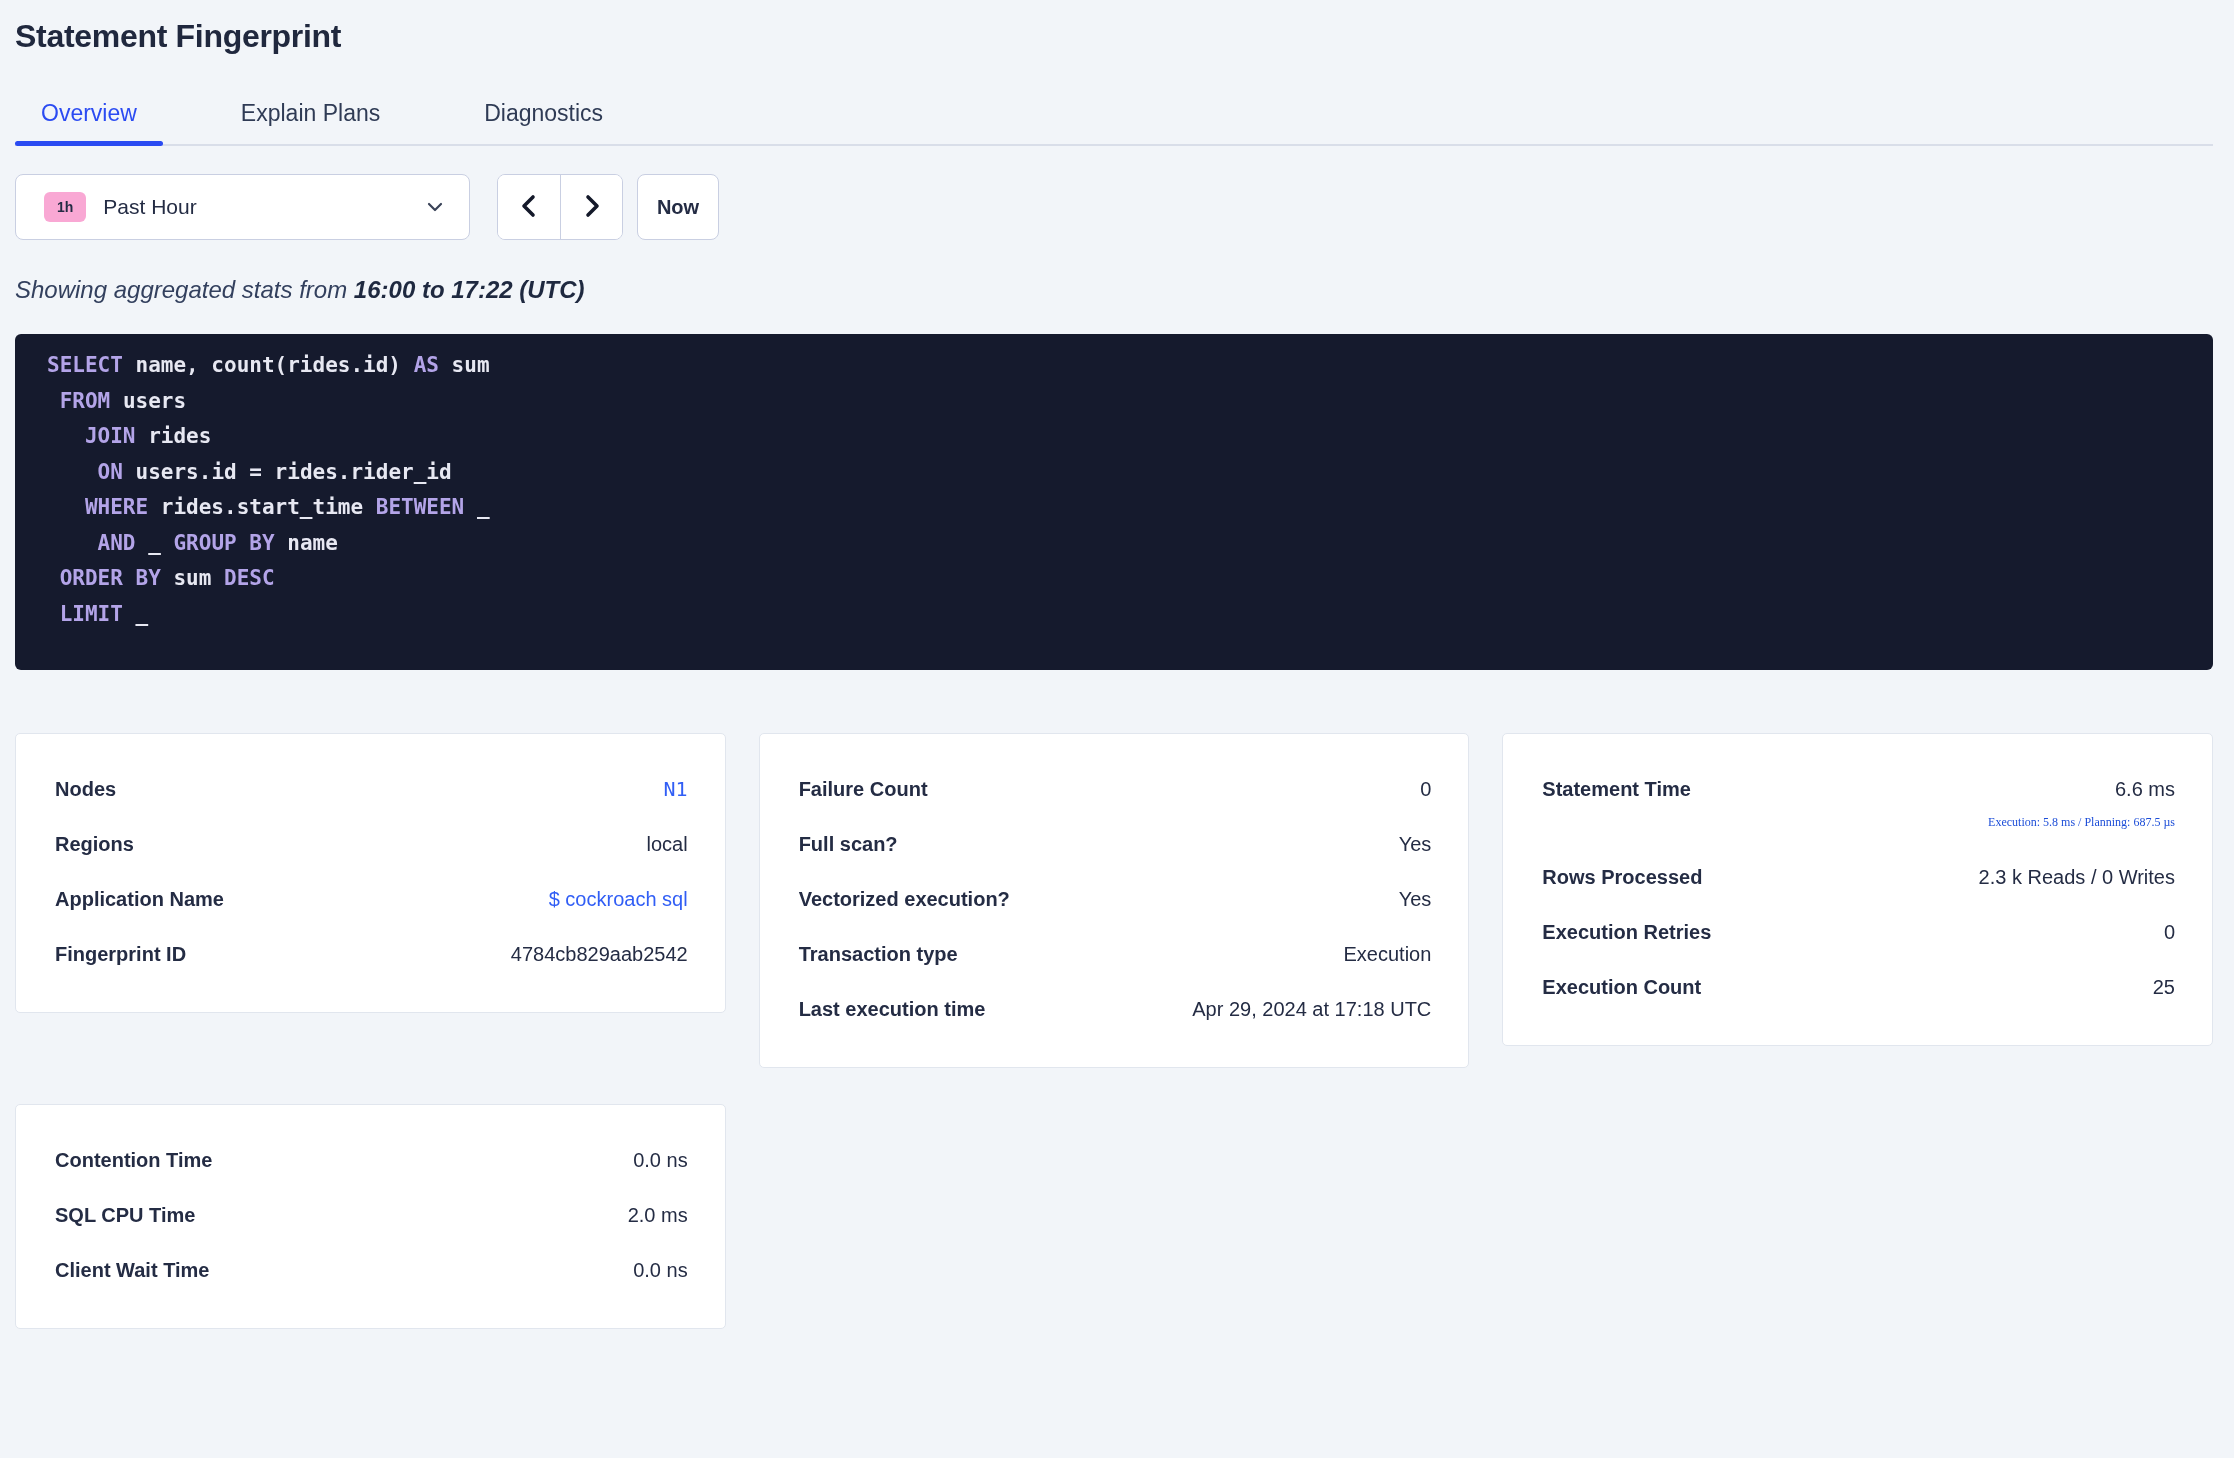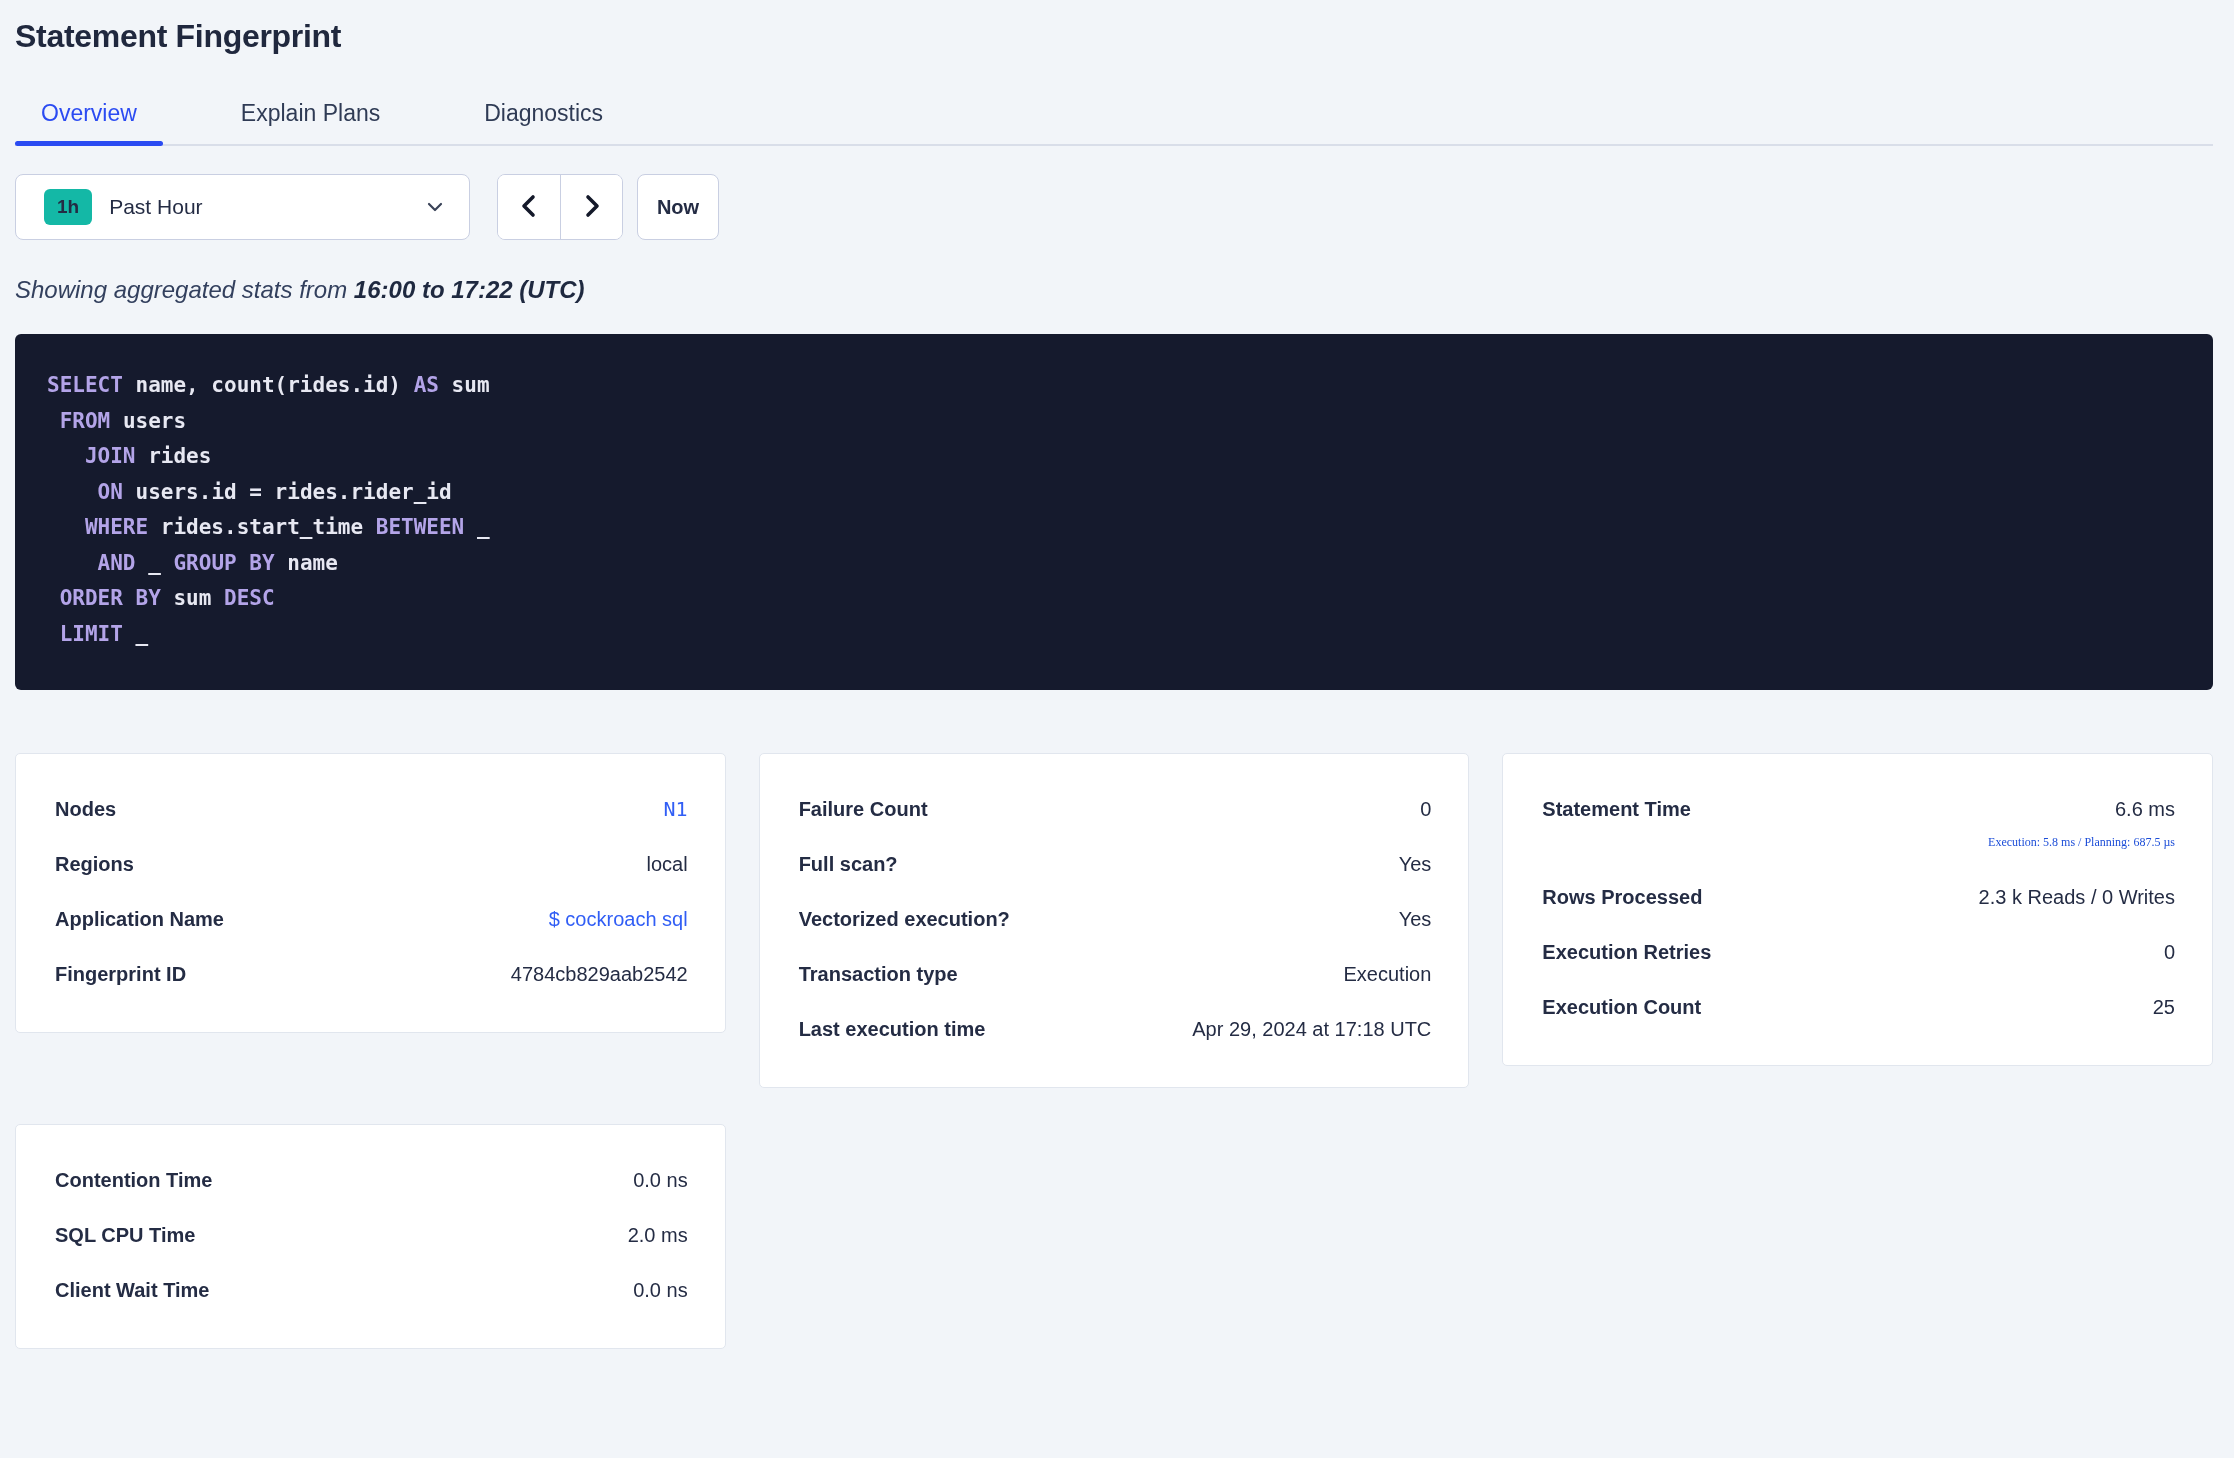--- a/index.html
+++ b/index.html
@@ -33,22 +33,22 @@
     height: 5px; background: var(--accent, #2b4bf2); border-radius: 3px;
   }
 
   
   .toolbar { margin-top: 28px; display: flex; align-items: stretch; height: 66px; }
   .time-picker {
     width: 455px; background: #fff; border: 1px solid #c9cfe2; border-radius: 8px;
     display: flex; align-items: center; padding: 0 24px 0 28px; cursor: pointer;
   }
   .badge-1h {
-    background: #14b8a6; border-radius: 6px; padding: 7px 13px;
-    font-size: 19px; font-weight: 700; color: #242c44;
+    background: #f9a8d4; border-radius: 6px; padding: 7px 13px;
+    font-size: 14px; font-weight: 700; color: #242c44;
   }
   .picker-label { margin-left: 17px; font-size: 21px; color: #242c44; }
   .picker-caret { margin-left: auto; display: flex; align-items: center; }
   .nav-group {
     display: flex; margin-left: 27px; background: #fff;
     border: 1px solid #c9cfe2; border-radius: 8px; overflow: hidden;
   }
   .nav-btn {
     width: 62px; border: none; background: #fff; cursor: pointer;
     display: flex; align-items: center; justify-content: center; padding: 0;
@@ -61,21 +61,21 @@
     font-size: 20px; font-weight: 600; color: #242c44;
   }
 
   
   .stats-line { margin: 38px 0 0 0; font-size: 24px; line-height: 24px; color: #33405e; font-style: italic; }
   .stats-line b { color: #1f2940; font-weight: 700; }
 
   
   .sql-box {
     margin-top: 32px; background: var(--code-bg, #151a2d); border-radius: 6px;
-    padding: 34px 32px 38px 32px;
+    padding: 14px 32px 38px 32px;
     font-family: "DejaVu Sans Mono", "Liberation Mono", monospace;
     font-size: 21px; font-weight: 700; line-height: 35.5px;
     color: var(--code-text, #e7e8f2); white-space: pre; overflow: hidden;
   }
   .sql-box .kw { color: var(--code-keyword, #b3a4e8); }
   .sql-line { display: block; }
 
   
   .cards {
     margin-top: 63px; display: grid;

